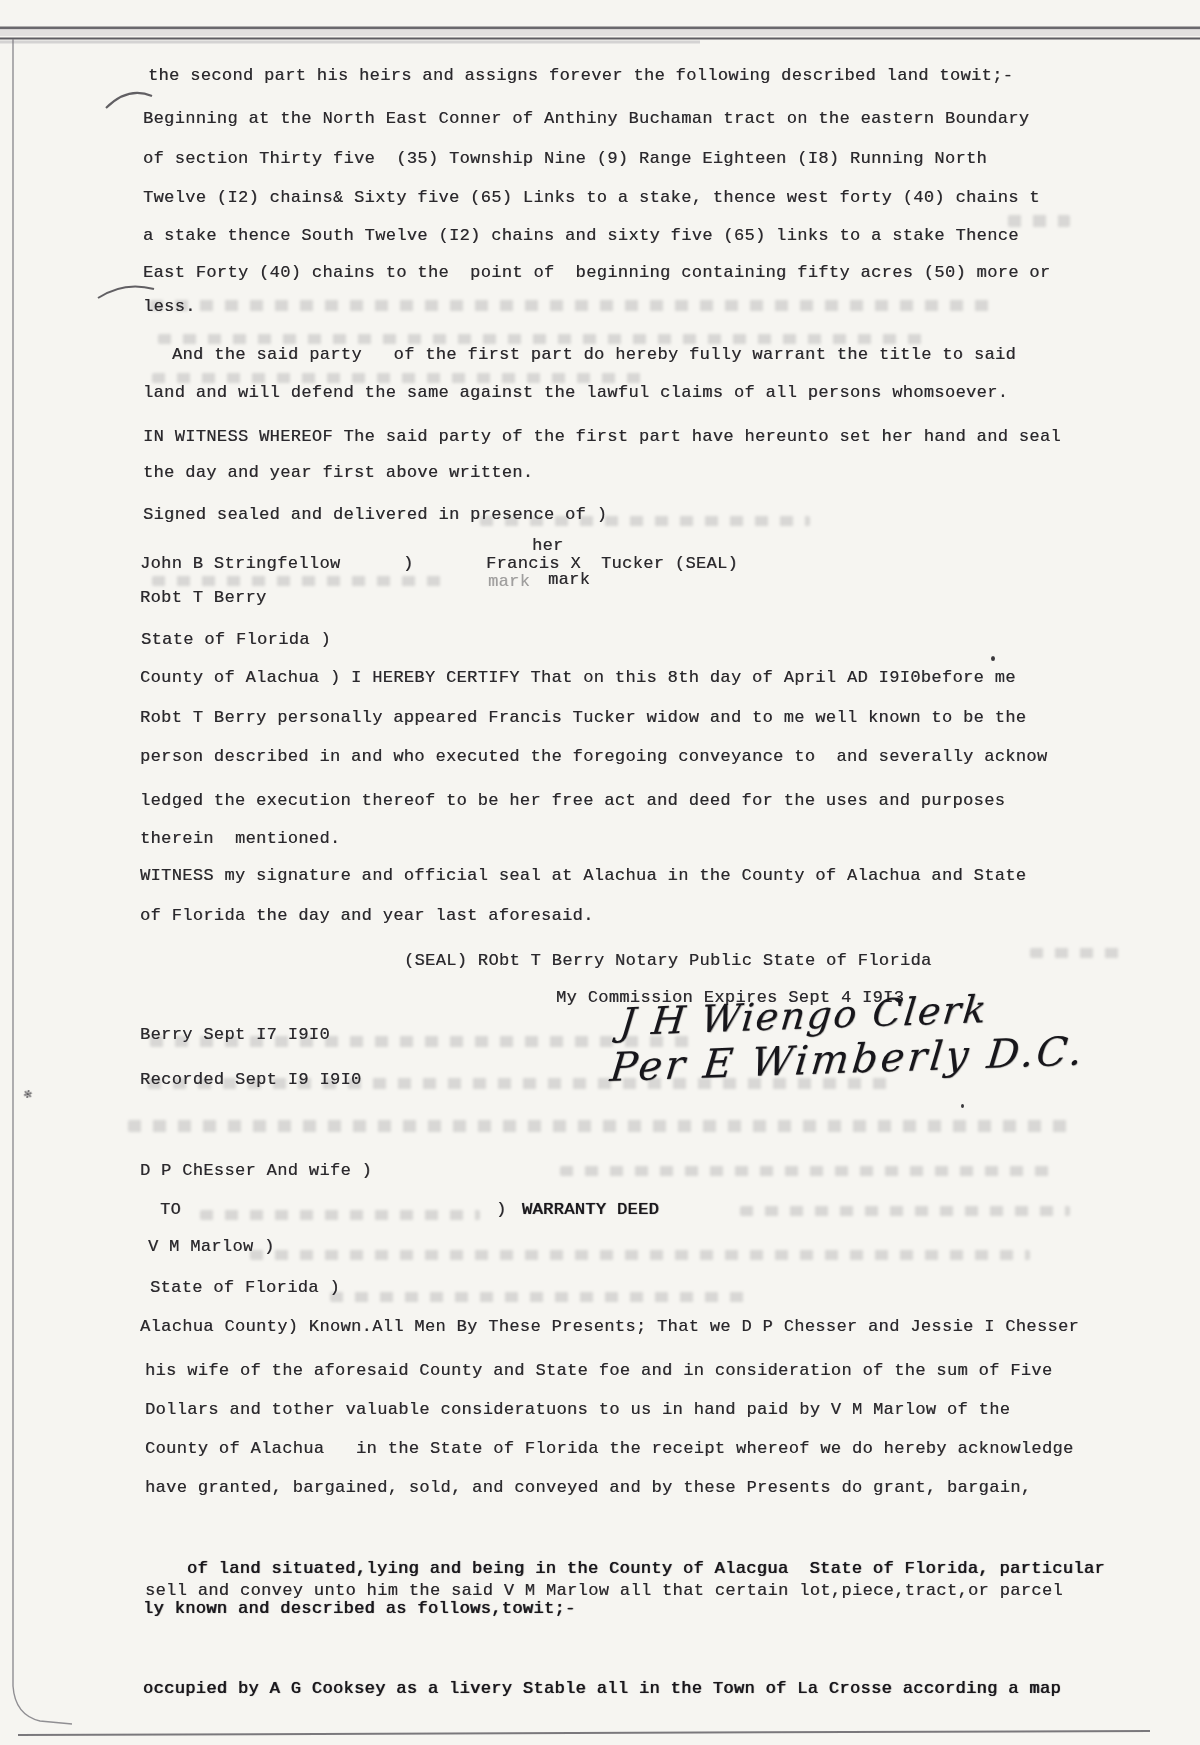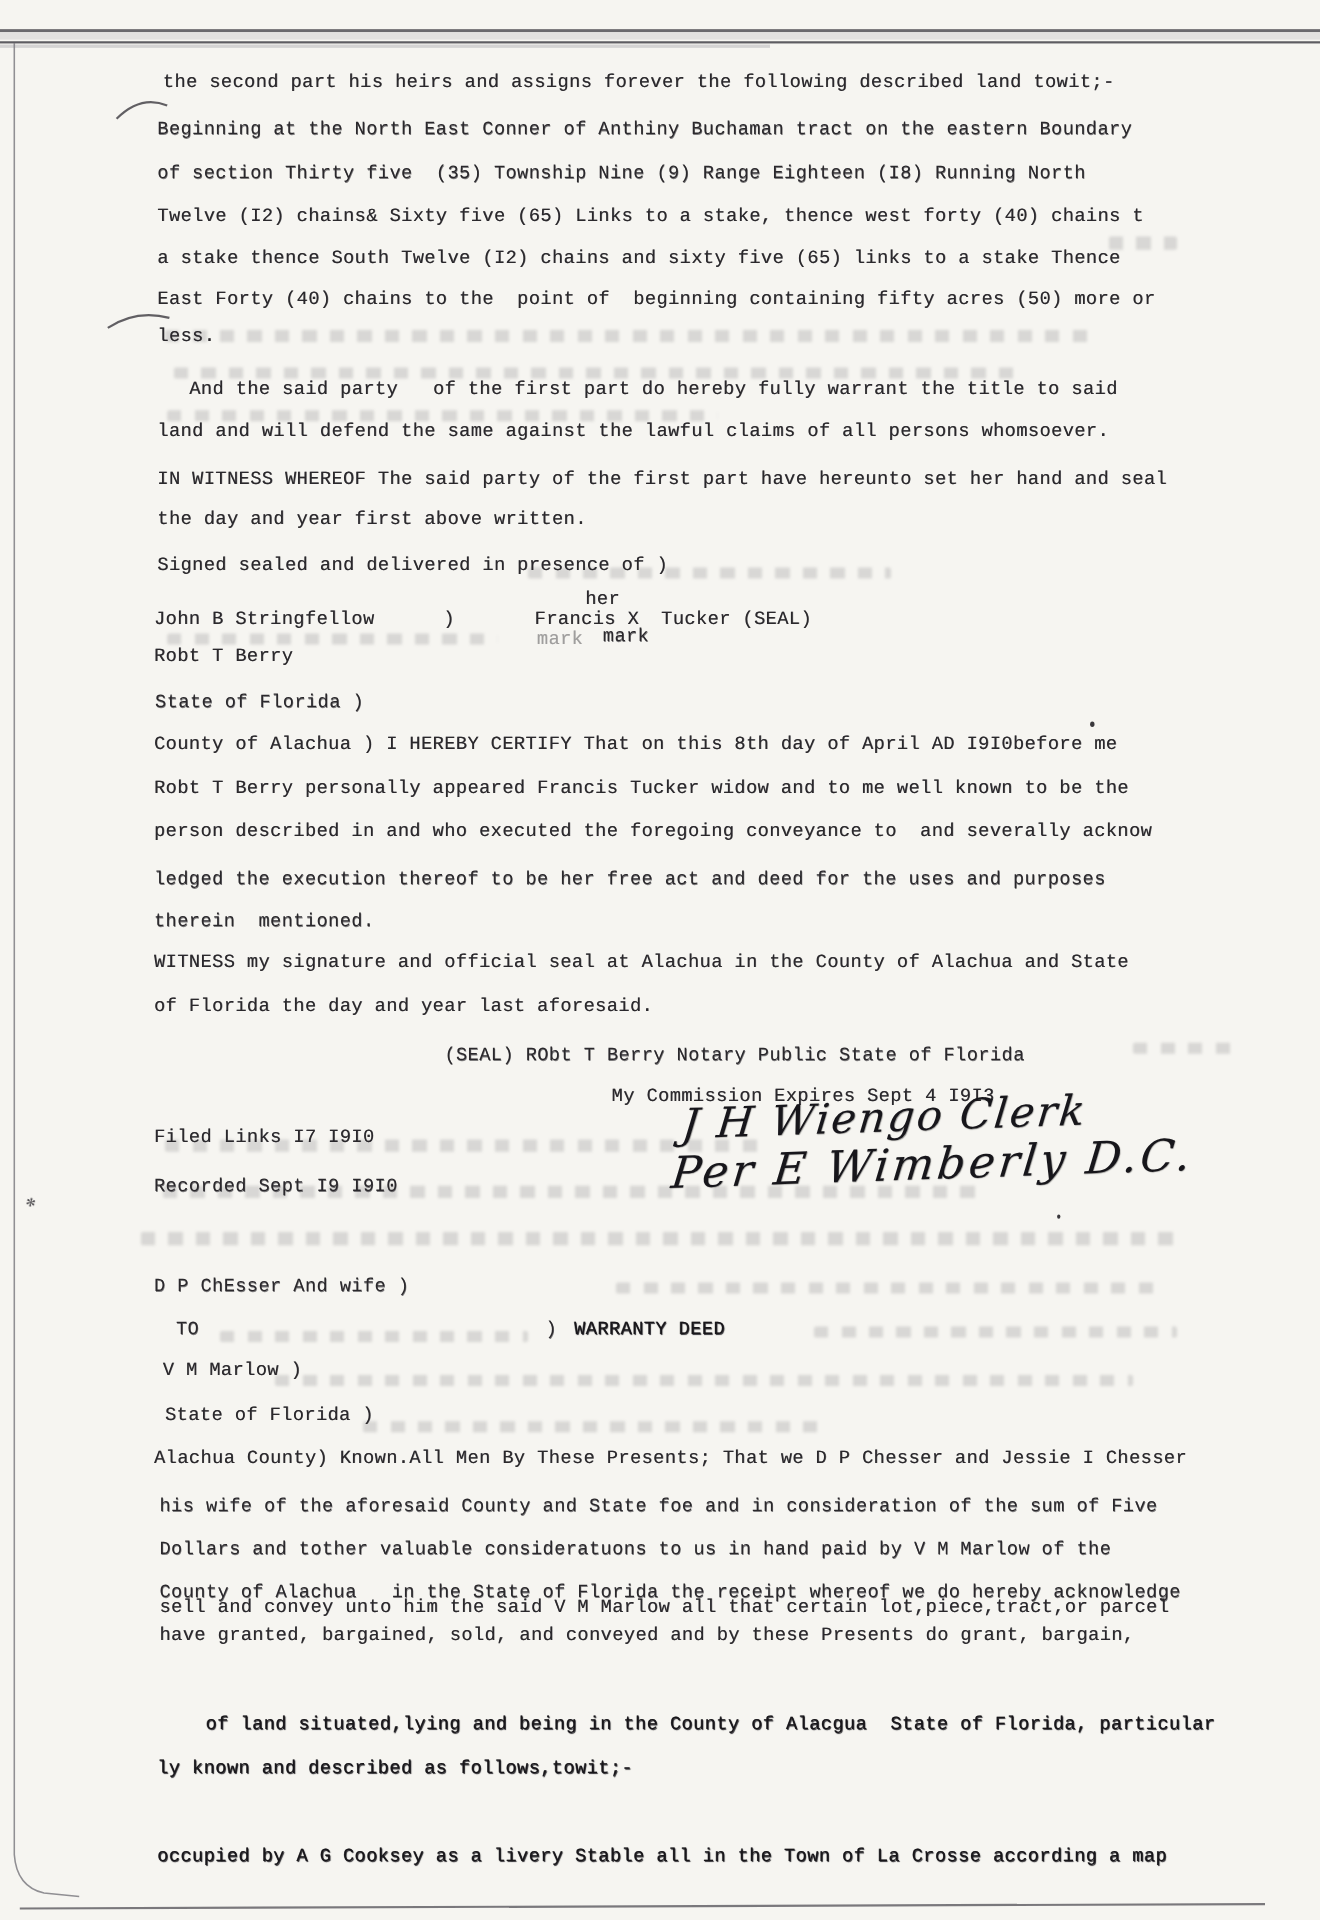--- a/index.html
+++ b/index.html
@@ -97,32 +97,32 @@
     <div class="line" style="left: 141px; top: 630px;">State of Florida )</div>
     <div class="line" style="left: 140px; top: 668px;">County of Alachua ) I HEREBY CERTIFY That on this 8th day of April AD I9I0before me</div>
     <div class="line" style="left: 140px; top: 708px;">Robt T Berry personally appeared Francis Tucker widow and to me well known to be the</div>
     <div class="line" style="left: 140px; top: 747px;">person described in and who executed the foregoing conveyance to  and severally acknow</div>
     <div class="line" style="left: 140px; top: 791px;">ledged the execution thereof to be her free act and deed for the uses and purposes</div>
     <div class="line" style="left: 140px; top: 829px;">therein  mentioned.</div>
     <div class="line" style="left: 140px; top: 866px;">WITNESS my signature and official seal at Alachua in the County of Alachua and State</div>
     <div class="line" style="left: 404px; top: 951px;">(SEAL) RObt T Berry Notary Public State of Florida</div>
     <div class="line" style="left: 140px; top: 906px;">of Florida the day and year last aforesaid.</div>
     <div class="line" style="left: 556px; top: 988px;">My Commission Expires Sept 4 I9I3</div>
-    <div class="line" style="left: 140px; top: 1025px;">Filed Links I7 I9I0</div>
+    <div class="line" style="left: 140px; top: 1025px;">Berry Sept I7 I9I0</div>
     <div class="line" style="left: 140px; top: 1070px;">Recorded Sept I9 I9I0</div>
     <div class="line" style="left: 140px; top: 1161px;">D P ChEsser And wife )</div>
     <div class="line" style="left: 160px; top: 1200px;">TO</div>
     <div class="line" style="left: 496px; top: 1200px;">)</div>
     <div class="line bold" style="left: 522px; top: 1200px;">WARRANTY DEED</div>
     <div class="line" style="left: 148px; top: 1237px; text-align: right;">V M Marlow )</div>
     <div class="line" style="left: 150px; top: 1278px;">State of Florida )</div>
     <div class="line" style="left: 140px; top: 1317px;">Alachua County) Known.All Men By These Presents; That we D P Chesser and Jessie I Chesser</div>
     <div class="line" style="left: 145px; top: 1361px;">his wife of the aforesaid County and State foe and in consideration of the sum of Five</div>
     <div class="line" style="left: 145px; top: 1400px;">Dollars and tother valuable consideratuons to us in hand paid by V M Marlow of the</div>
     <div class="line" style="left: 145px; top: 1439px;">County of Alachua   in the State of Florida the receipt whereof we do hereby acknowledge</div>
     <div class="line" style="left: 145px; top: 1478px;">have granted, bargained, sold, and conveyed and by these Presents do grant, bargain,</div>
-    <div class="line" style="left: 145px; top: 1452px;">sell and convey unto him the said V M Marlow all that certain lot,piece,tract,or parcel</div>
+    <div class="line" style="left: 145px; top: 1581px;">sell and convey unto him the said V M Marlow all that certain lot,piece,tract,or parcel</div>
     <div class="line bold" style="left: 143px; top: 1559px; margin-left: 44px;">of land situated,lying and being in the County of Alacgua  State of Florida, particular</div>
     <div class="line bold" style="left: 143px; top: 1599px;">ly known and described as follows,towit;-</div>
     <div class="line bold" style="left: 143px; top: 1679px;">occupied by A G Cooksey as a livery Stable all in the Town of La Crosse according a map</div>
     <div class="handwriting hw1" style="left: 618px; top: 1000px;">J H Wiengo Clerk</div>
     <div class="handwriting hw2" style="left: 608px; top: 1044px;">Per E Wimberly D.C.</div>
   </div>
 
 </body></html>

